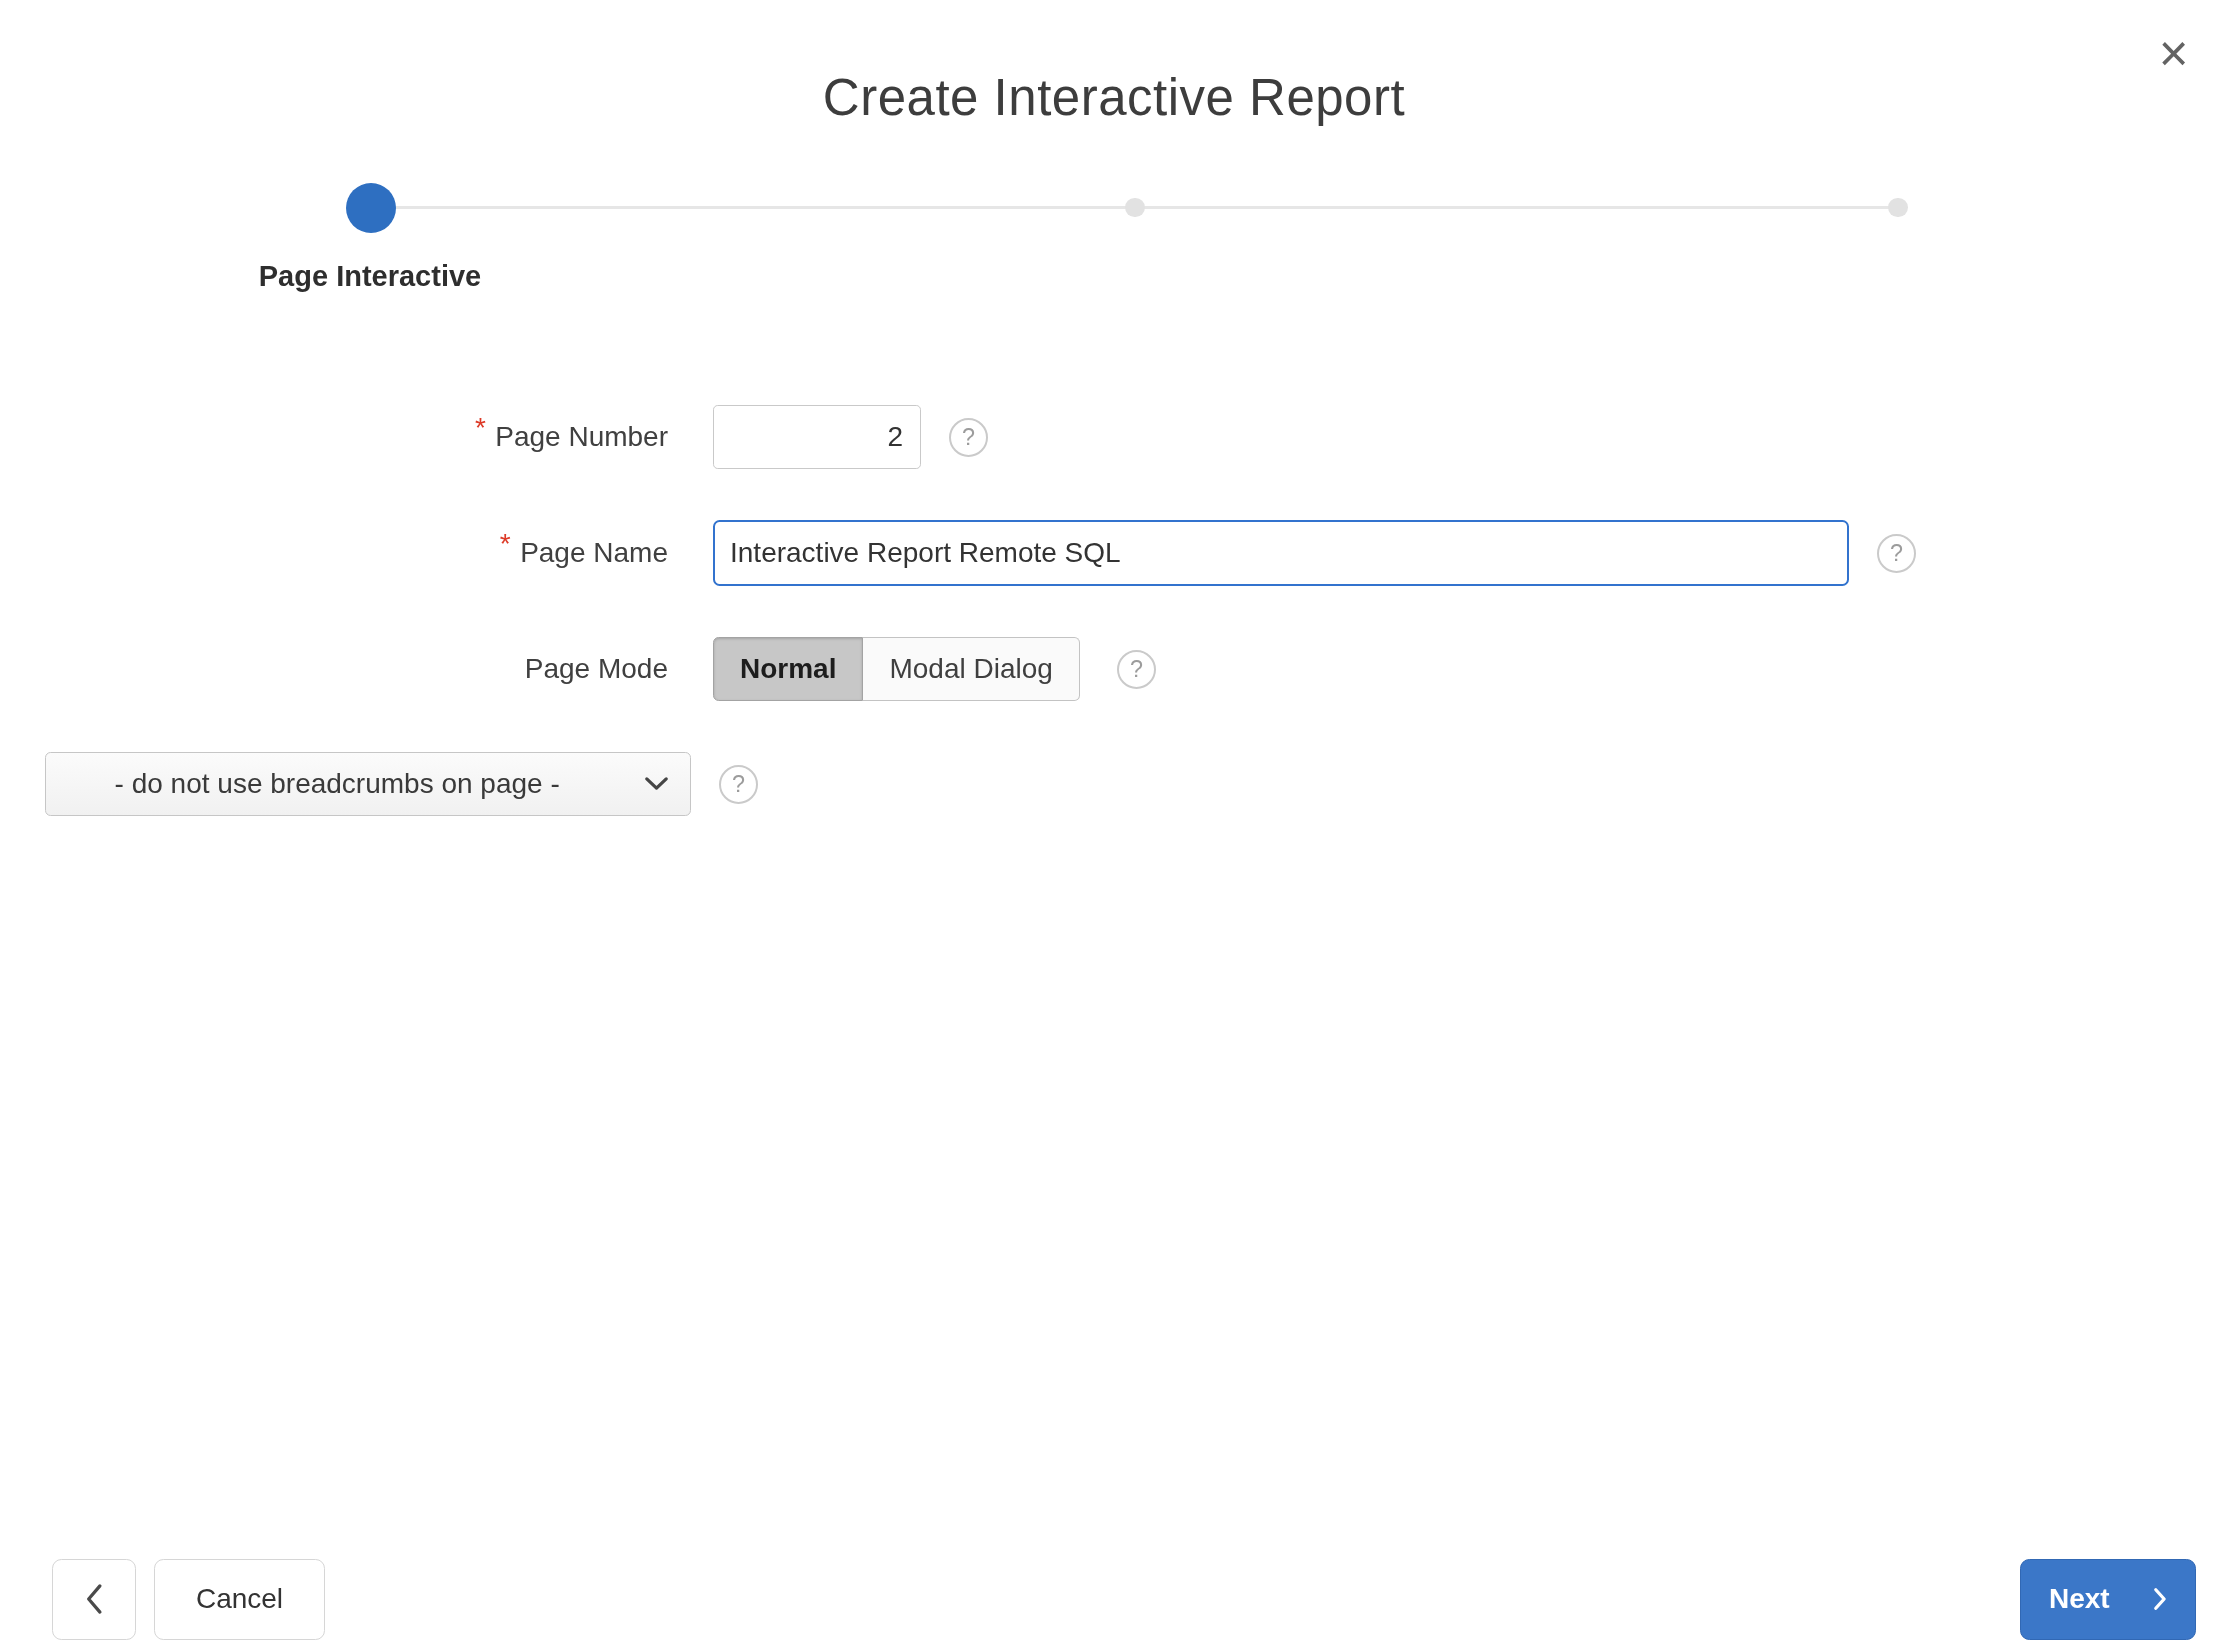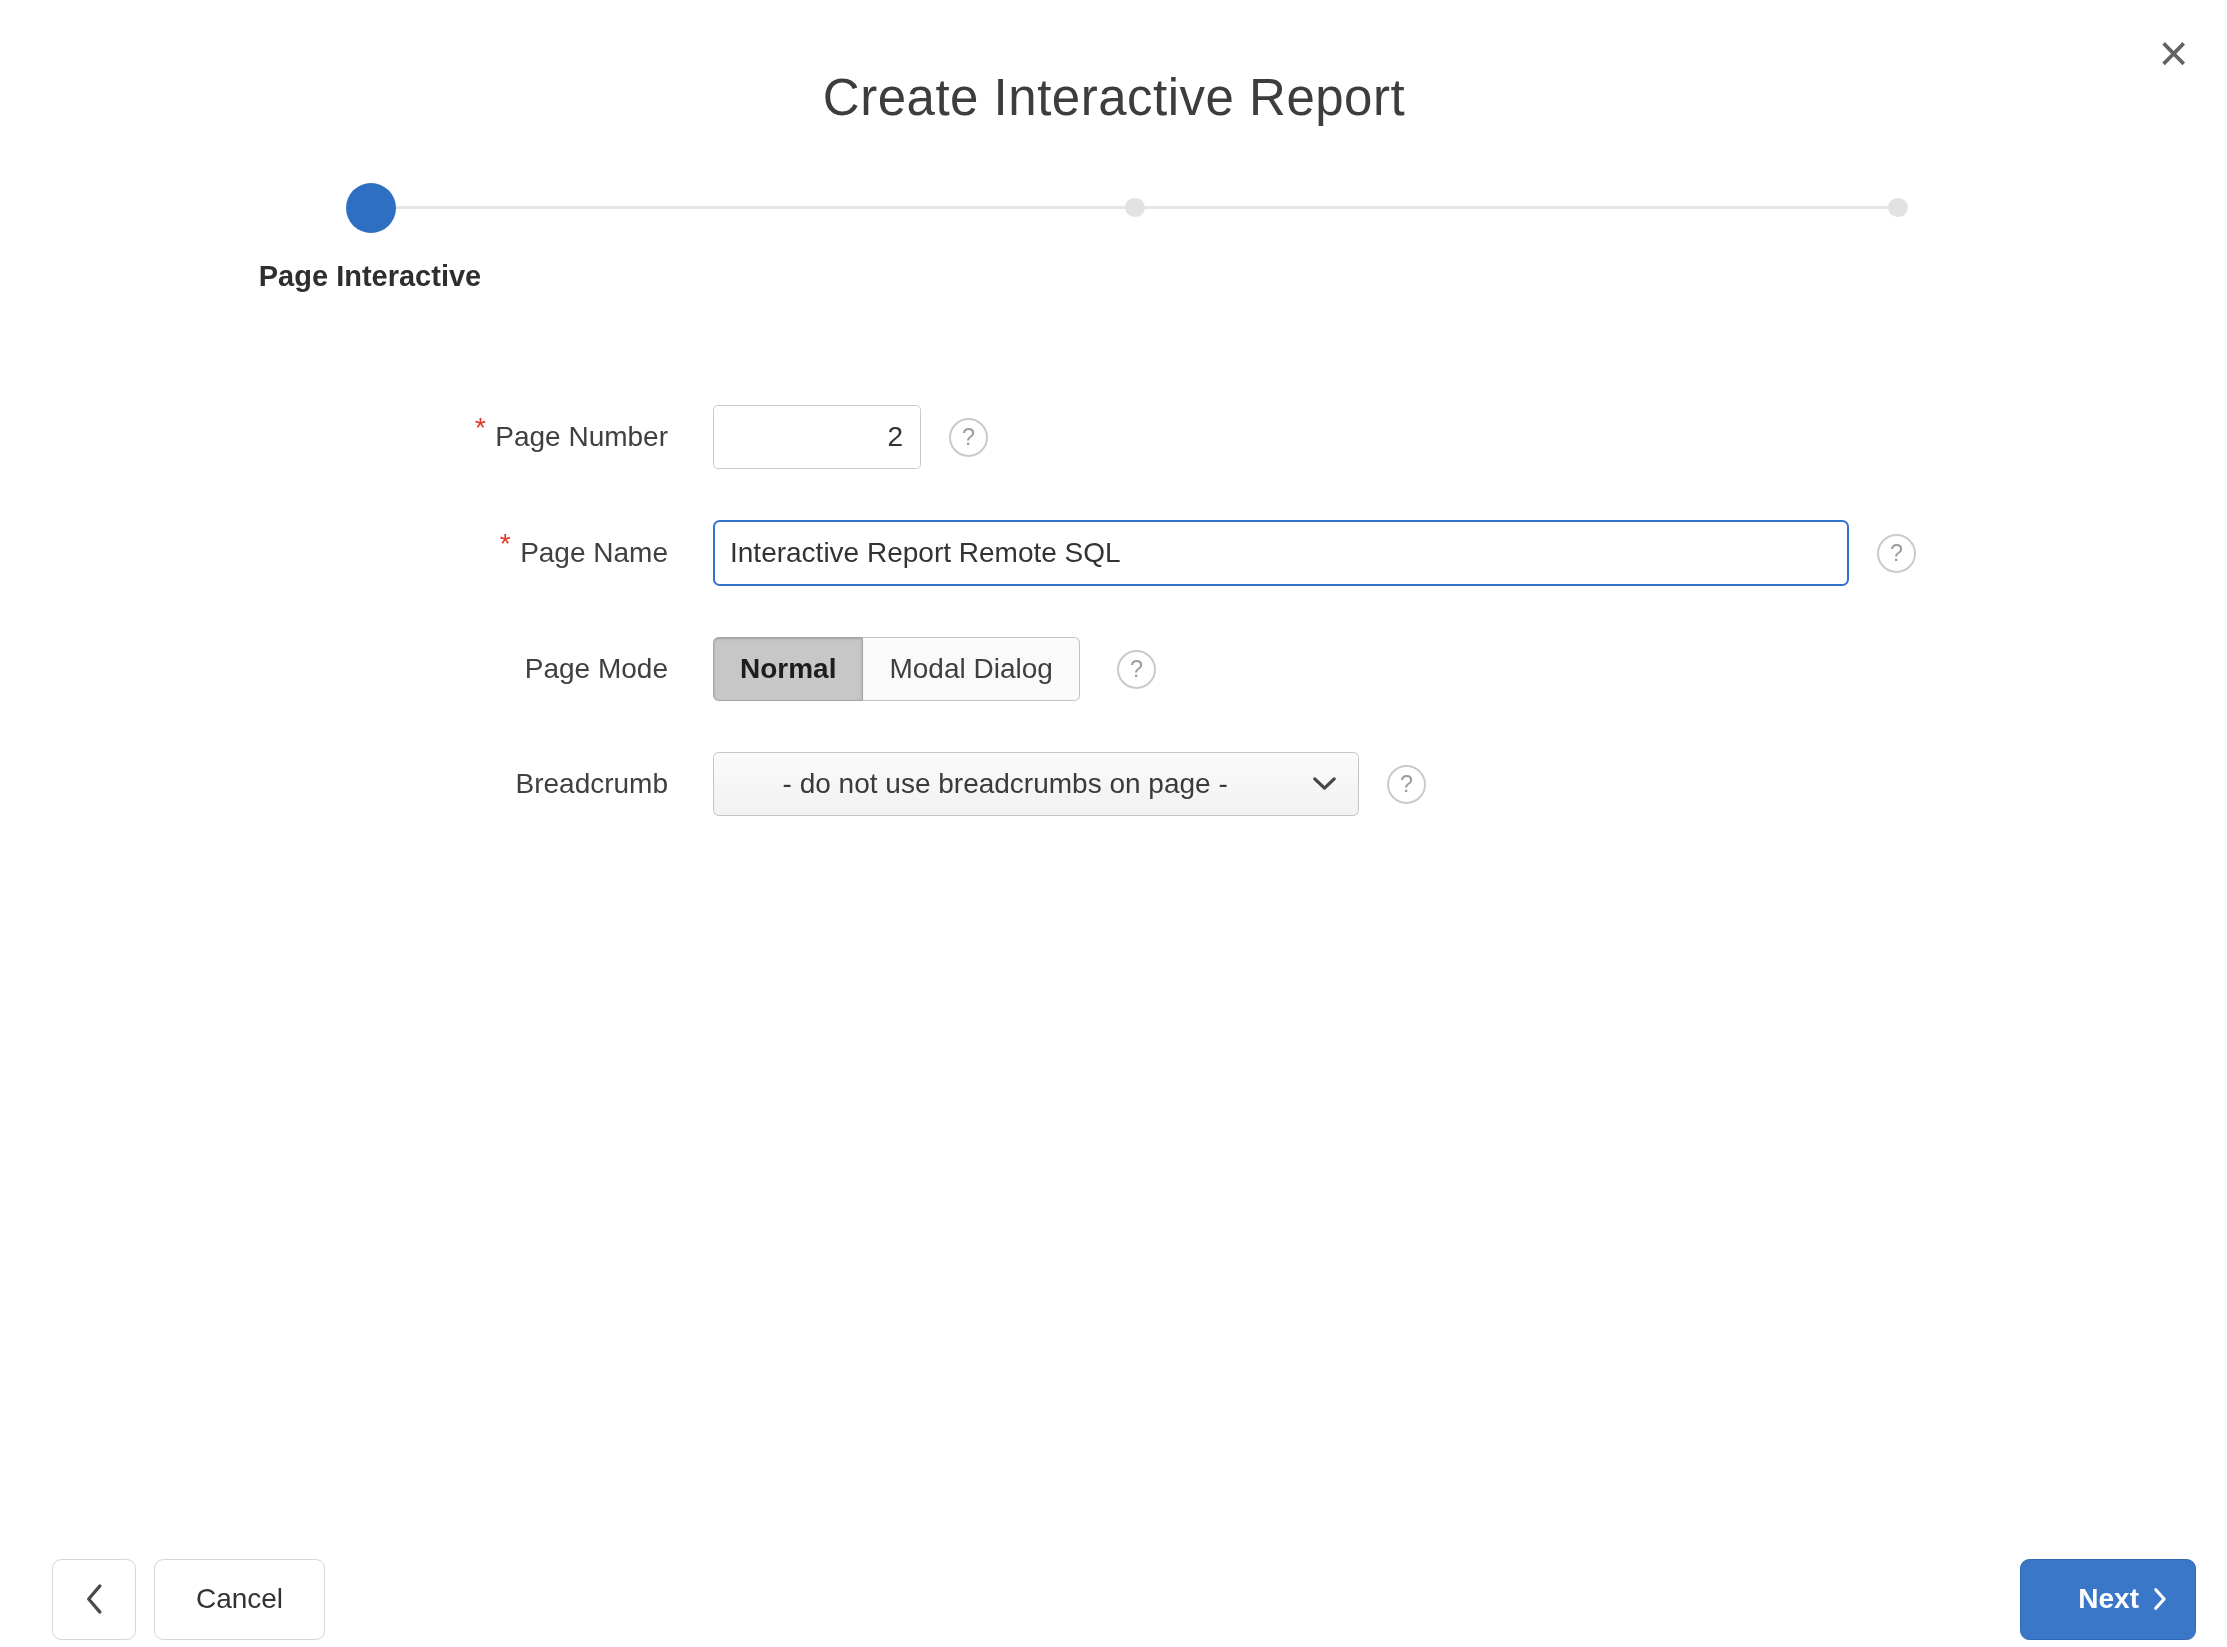--- a/index.html
+++ b/index.html
@@ -107,21 +107,21 @@
   }
   .cancel-btn {
     position:absolute; left:154px; bottom:7.5px; width:171px; height:81px;
     background:#fff; border:0.9px solid #d6d6d6; border-radius:9.4px;
     font-size:28px; color:#333; cursor:pointer; font-family:inherit;
   }
   .next-btn {
     position:absolute; right:32px; bottom:7.5px; height:81px; min-width:176px;
     background:#3b77c8; border:0.9px solid #3168b4; border-radius:9.4px;
     color:#fff; font-size:28px; font-weight:bold; cursor:pointer;
-    display:flex; align-items:center; justify-content:flex-end; gap:13px;
+    display:flex; align-items:center; justify-content:space-between; gap:13px;
     padding:0 28px; font-family:inherit;
   }
 </style>
 </head>
 <body>
 
 <div class="page">
 
   <h1 class="dialog-title">Create Interactive Report</h1>
   <button class="close-btn">×</button>
@@ -162,21 +162,20 @@
       <div class="control-cell">
         <div class="seg-group">
           <button class="seg first selected">Normal</button>
           <button class="seg last">Modal Dialog</button>
         </div>
         <span class="help-icon gap40">?</span>
       </div>
     </div>
 
     <div class="row">
-      <div class="label-cell">Breadcrumb</div>
       <div class="control-cell">
         <div class="select-box">
           <span class="sel-text">- do not use breadcrumbs on page -</span>
           <span class="chev">
             <svg width="25" height="16" viewBox="0 0 27 17">
               <polyline points="3,3 13.5,13 24,3" fill="none" stroke="#454545" stroke-width="3.5" stroke-linecap="round" stroke-linejoin="round"></polyline>
             </svg>
           </span>
         </div>
         <span class="help-icon">?</span>

